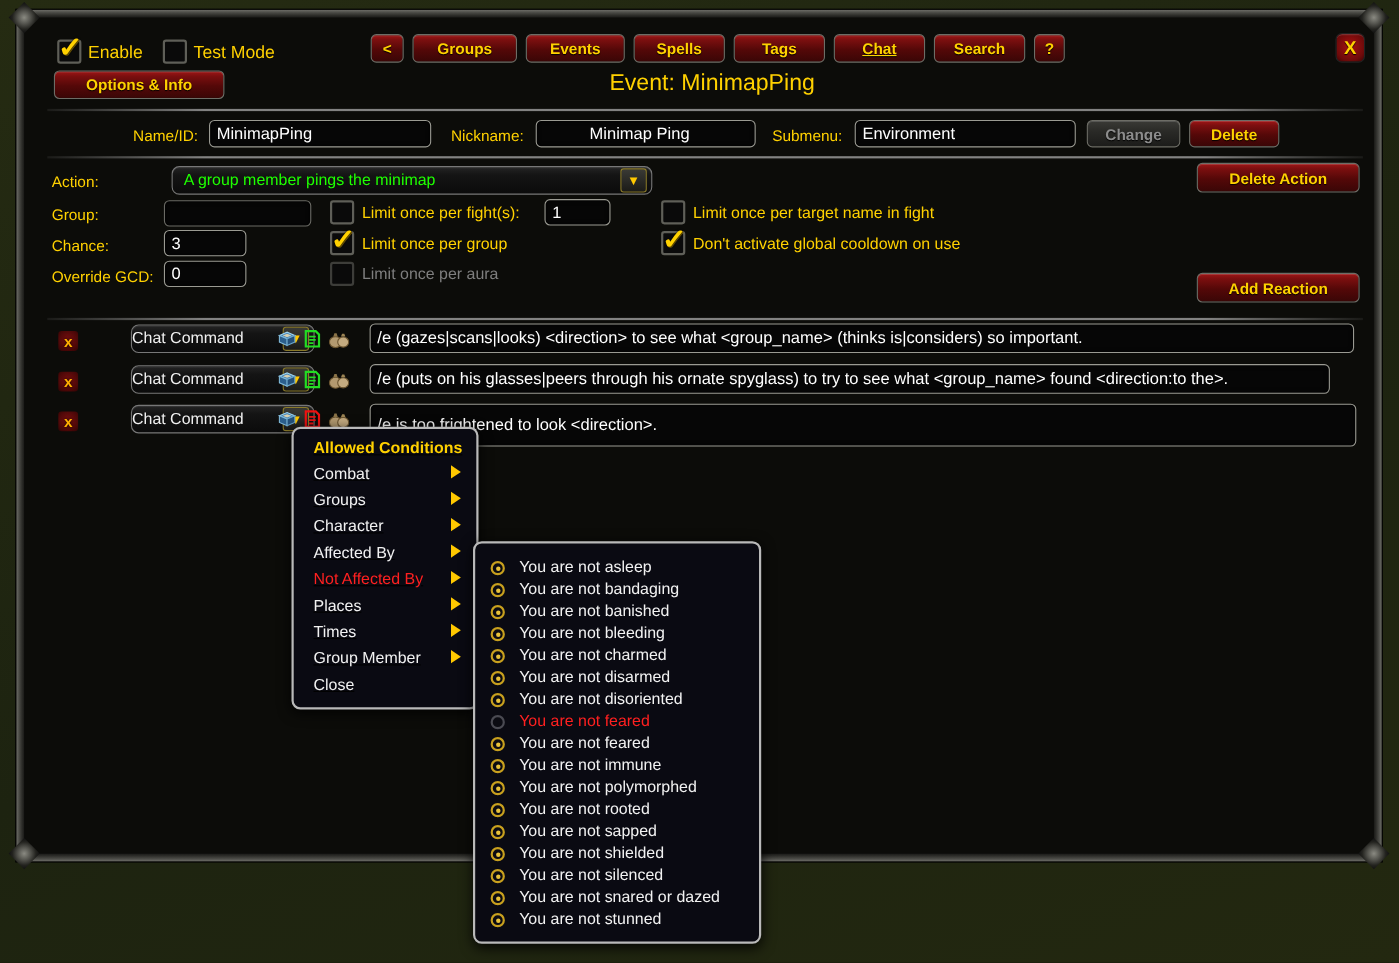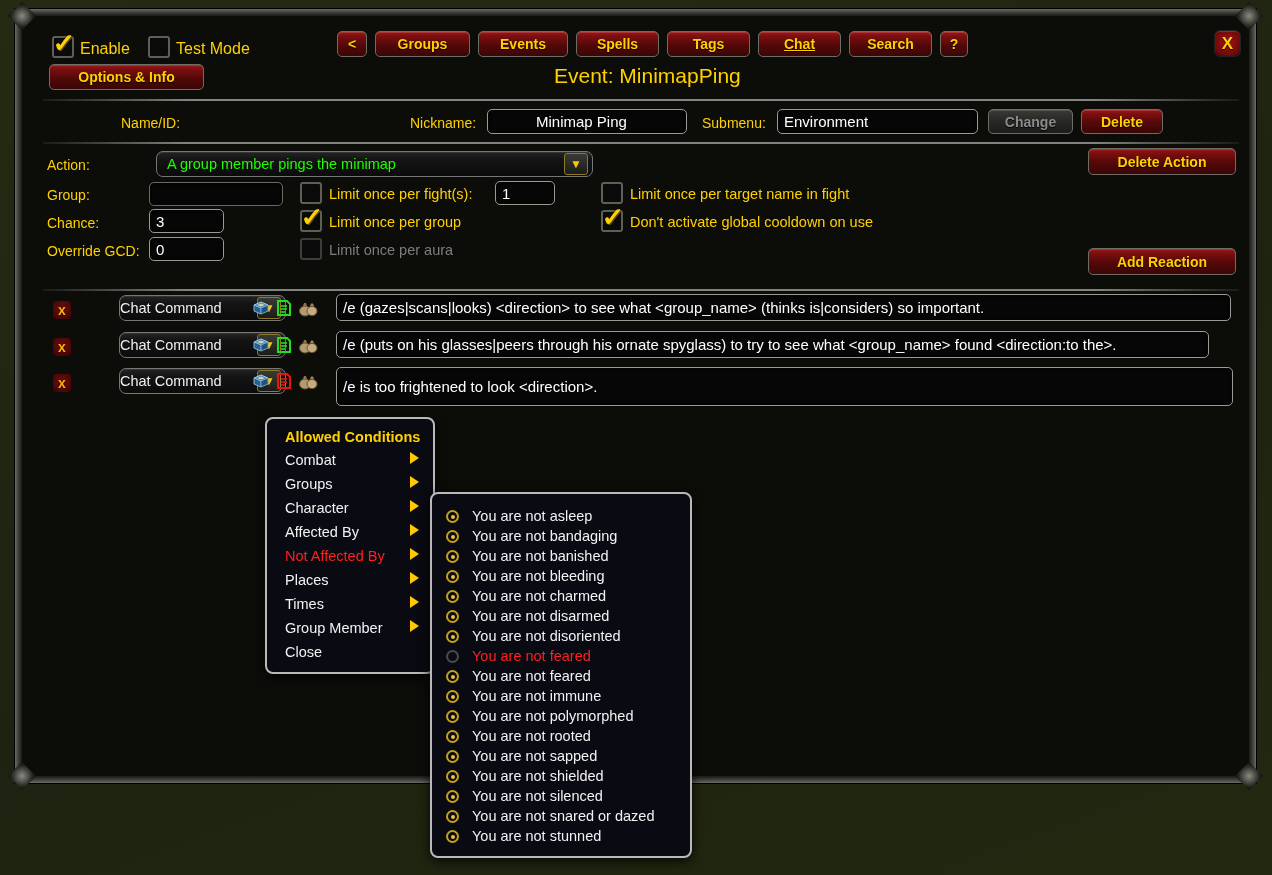--- a/index.html
+++ b/index.html
@@ -329,20 +329,21 @@
       <div class="wbtn" style="left:1189px; top:11px; width:27px; height:27px; border-radius:6px; font-size:17px;
                   background:radial-gradient(circle at 50% 45%, #a81212 0%, #6e0a0a 70%, #3a0404 100%); border-color:#222;">X</div>
 
       <div class="wbtn" style="left:24px; top:45px; width:155px; height:26px;">Options &amp; Info</div>
 
       <div class="evt-title" style="left:529px; top:45px;">Event: MinimapPing</div>
 
       <div class="sep" style="left:18px; top:80px; width:1196px;"></div>
 
       <div class="wlabel" style="left:96px; top:96px;">Name/ID:</div>
+      <div class="winput" style="left:165px; top:90px; width:202px; height:25px;">MinimapPing</div>
 
       <div class="wlabel" style="left:385px; top:96px;">Nickname:</div>
       <div class="winput" style="left:462px; top:90px; width:200px; height:25px;padding-left:48px;">Minimap Ping</div>
 
       <div class="wlabel" style="left:677px; top:96px;">Submenu:</div>
       <div class="winput" style="left:752px; top:90px; width:201px; height:25px;">Environment</div>
 
       <div class="wbtn disabled" style="left:963px; top:90px; width:85px; height:25px;">Change</div>
       <div class="wbtn" style="left:1056px; top:90px; width:82px; height:25px;">Delete</div>
 
@@ -478,21 +479,21 @@
           <ellipse cx="14" cy="12" rx="5" ry="4.6" fill="#c4ab80" stroke="#6b5530" stroke-width="1"></ellipse>
           <path d="M5 7 L9 7 L8 4 L6 4 Z" fill="#8a7348"></path>
           <path d="M12 7 L16 7 L15 4.5 L13 4.5 Z" fill="#9c8454"></path>
         </svg>
       </span>
       <div class="winput" style="left:311px; top:348px; width:897px; height:39px;">/e is too frightened to look &lt;direction&gt;.</div>
 
     </div>
   </div>
 
-  <div class="menu" style="left:265px; top:417px; width:170px;">
+  <div class="menu" style="left:265px; top:388px; width:170px;text-decoration:underline;">
     <div class="menu-title">Allowed Conditions</div>
     <div id="cond-menu-items">
         <div class="menu-item"><span>Combat</span><span class="arrow"></span></div>
         <div class="menu-item"><span>Groups</span><span class="arrow"></span></div>
         <div class="menu-item"><span>Character</span><span class="arrow"></span></div>
         <div class="menu-item"><span>Affected By</span><span class="arrow"></span></div>
         <div class="menu-item hl"><span>Not Affected By</span><span class="arrow"></span></div>
         <div class="menu-item"><span>Places</span><span class="arrow"></span></div>
         <div class="menu-item"><span>Times</span><span class="arrow"></span></div>
         <div class="menu-item"><span>Group Member</span><span class="arrow"></span></div>

